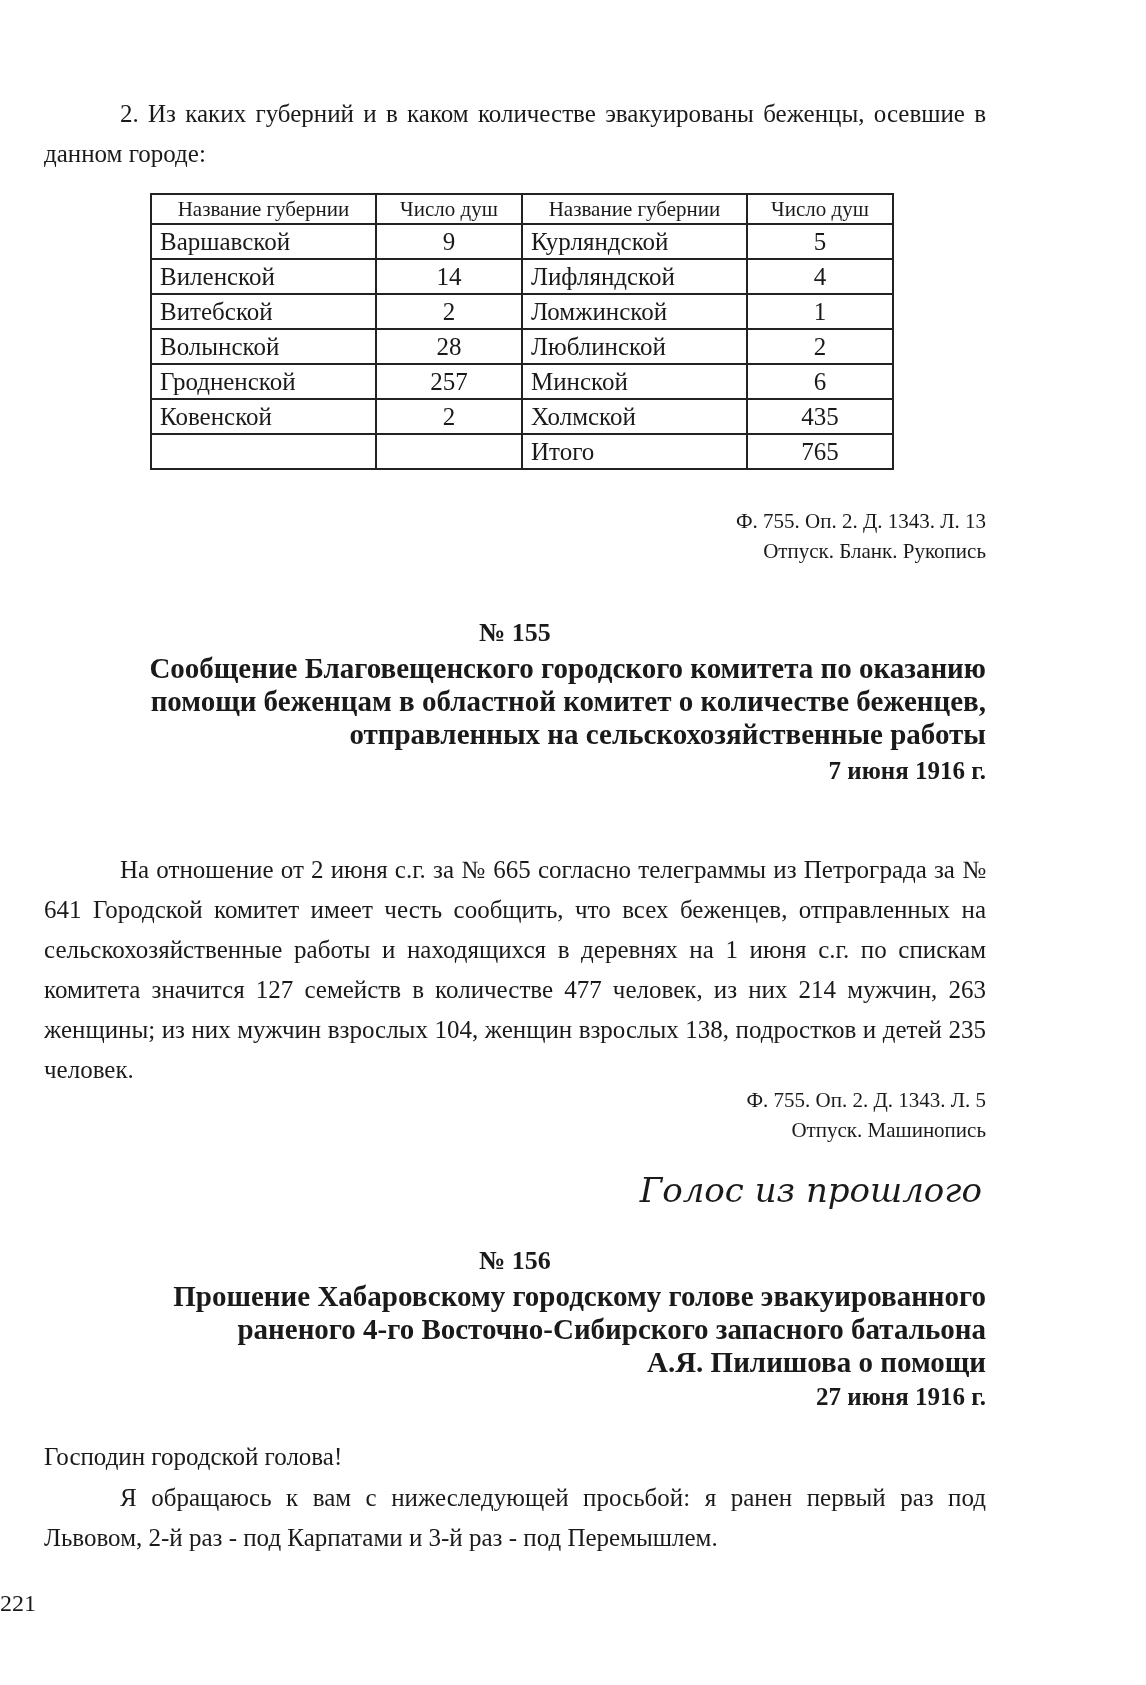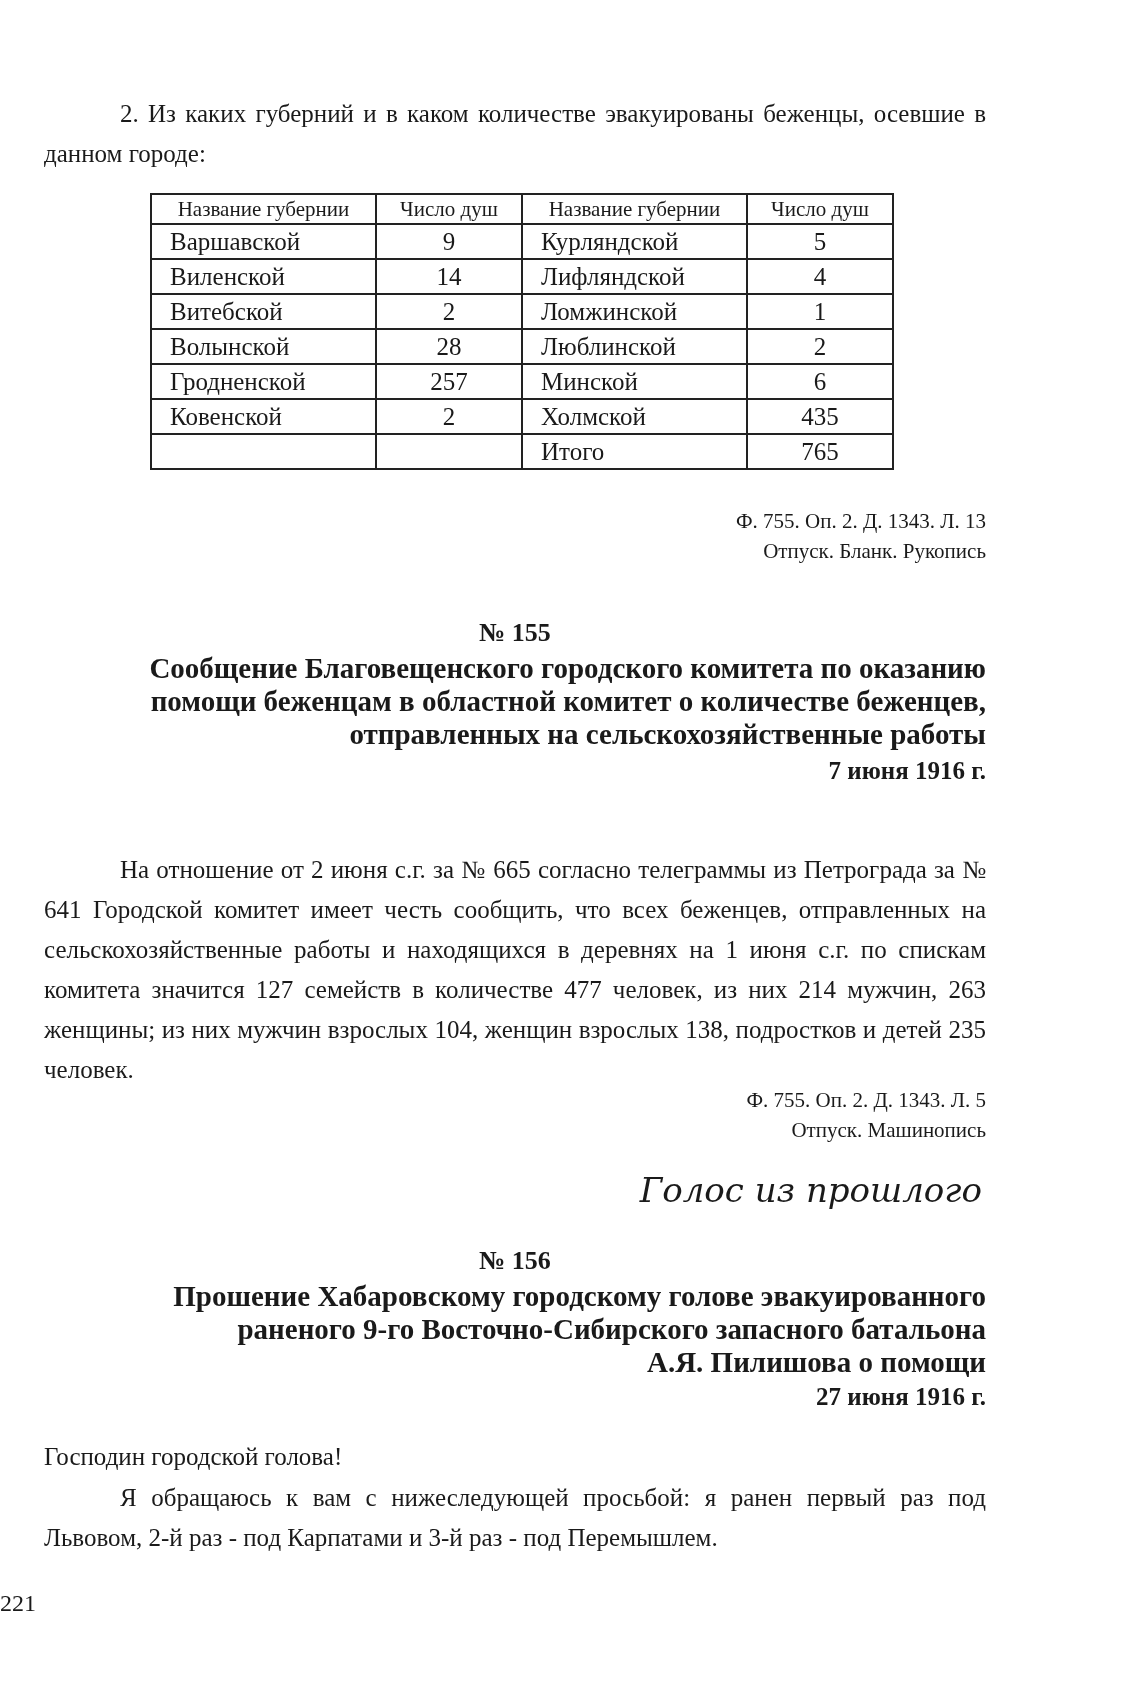--- a/index.html
+++ b/index.html
@@ -9,21 +9,21 @@
       position: relative; overflow: hidden;
     }
     .page { position: absolute; left: 44px; top: 0; width: 942px; }
     .p { font-size: 25px; line-height: 40px; text-align: justify; margin: 0; }
     .indent { text-indent: 76px; }
     .intro { position: absolute; top: 94px; left: 0; width: 942px; }
     table.gov {
       position: absolute; top: 193px; left: 106px;
       border-collapse: collapse; font-size: 25px;
     }
-    table.gov th, table.gov td { border: 2px solid #222; padding: 0 18px; height: 33px; }
+    table.gov th, table.gov td { border: 2px solid #222; padding: 0 8px; height: 33px; }
     table.gov th { font-weight: normal; font-size: 21px; height: 28px; padding: 0 8px; }
     table.gov td.name { text-align: left; }
     table.gov td.num { text-align: center; }
     .c1 { width: 207px; } .c2 { width: 128px; } .c3 { width: 207px; } .c4 { width: 128px; }
     .src { position: absolute; right: 0; text-align: right; font-size: 21px; line-height: 30px; }
     .docnum { position: absolute; left: 0; width: 942px; text-align: center; font-weight: bold; font-size: 26px; }
     .doctitle { position: absolute; left: 0; width: 942px; text-align: right; font-weight: bold; font-size: 29px; line-height: 33px; }
     .docdate { position: absolute; right: 0; font-weight: bold; font-size: 25px; }
     .section { position: absolute; right: 4px; font-weight: normal; font-style: italic; font-size: 34px; font-family: "DejaVu Serif", serif; }
     .body155 { position: absolute; top: 850px; left: 0; width: 942px; }
@@ -111,21 +111,21 @@
   <div class="src" style="top:1085px;">
     <div>Ф. 755. Оп. 2. Д. 1343. Л. 5</div>
     <div>Отпуск. Машинопись</div>
   </div>
 
   <div class="section" style="top:1170px;">Голос из прошлого</div>
 
   <div class="docnum" style="top:1246px;">№ 156</div>
   <div class="doctitle" style="top:1280px;">
     <div>Прошение Хабаровскому городскому голове эвакуированного</div>
-    <div>раненого 9-го Восточно-Сибирского запасного батальона</div>
+    <div>раненого 4-го Восточно-Сибирского запасного батальона</div>
     <div>А.Я. Пилишова о помощи</div>
   </div>
   <div class="docdate" style="top:1383px;">27 июня 1916 г.</div>
 
   <div class="greeting">Господин городской голова!</div>
   <p class="p indent body156">Я обращаюсь к вам с нижеследующей просьбой: я ранен первый раз под Львовом, 2-й раз - под Карпатами и 3-й раз - под Перемышлем.</p>
 </div>
 
 <div class="pagenum">221</div>
 

